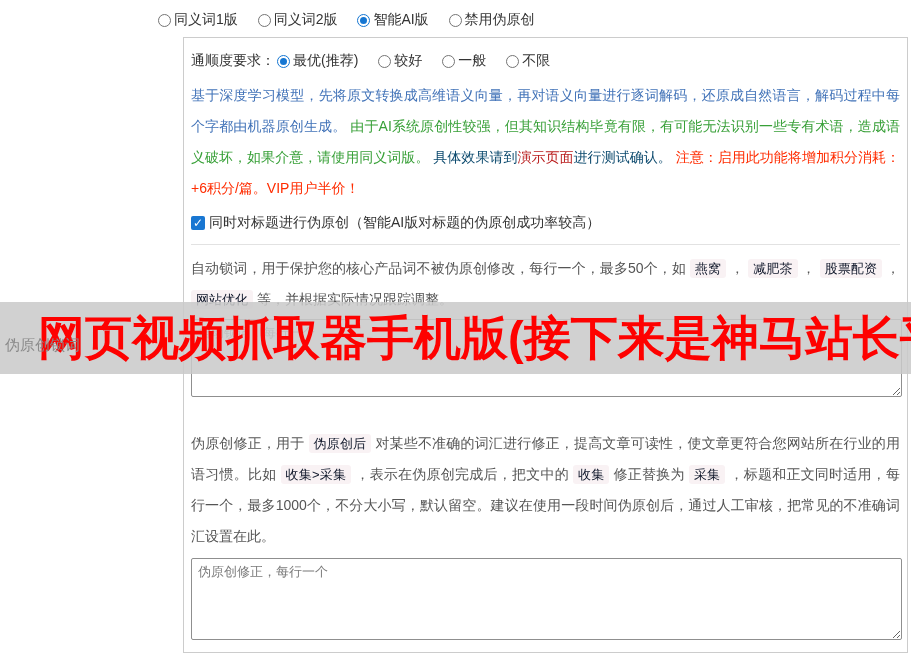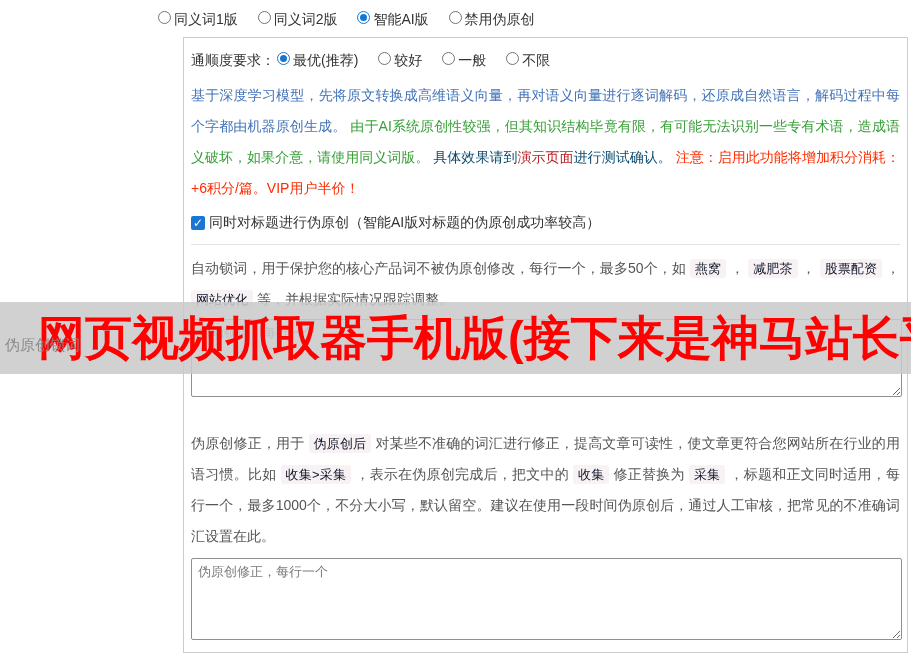--- a/index.html
+++ b/index.html
@@ -2,21 +2,21 @@
 <html><head>
 <meta charset="utf-8">
 <style>
   * { margin:0; padding:0; box-sizing:border-box; }
   html,body { width:911px; height:658px; background:#fff; overflow:hidden;
     font-family:"Liberation Sans","DejaVu Sans",sans-serif; }
   .page { position:relative; width:911px; height:658px; }
 
   
   .version-row { padding:11px 0 0 158px; font-size:14px; color:#333; height:30px; }
-  .radio-item { display:inline-flex; margin-right:16px; cursor:pointer; }
+  .radio-item { display:inline-flex; align-items:center; margin-right:16px; cursor:pointer; }
   .radio-dot { display:inline-block; width:13px; height:13px; border:1px solid #757575;
     border-radius:50%; background:#fff; margin-right:3px; position:relative; flex:none; }
   .radio-item.sel .radio-dot { border-color:#1576d2; }
   .radio-item.sel .radio-dot::after { content:""; position:absolute; left:2px; top:2px;
     width:7px; height:7px; border-radius:50%; background:#1576d2; }
 
   
   .panel { margin:7px 0 0 183px; width:725px; border:1px solid #ccc;
     padding:8px 7px 12px 7px; background:#fff; }
   .opt-row { font-size:14px; color:#333; height:30px; display:flex; align-items:center; }

